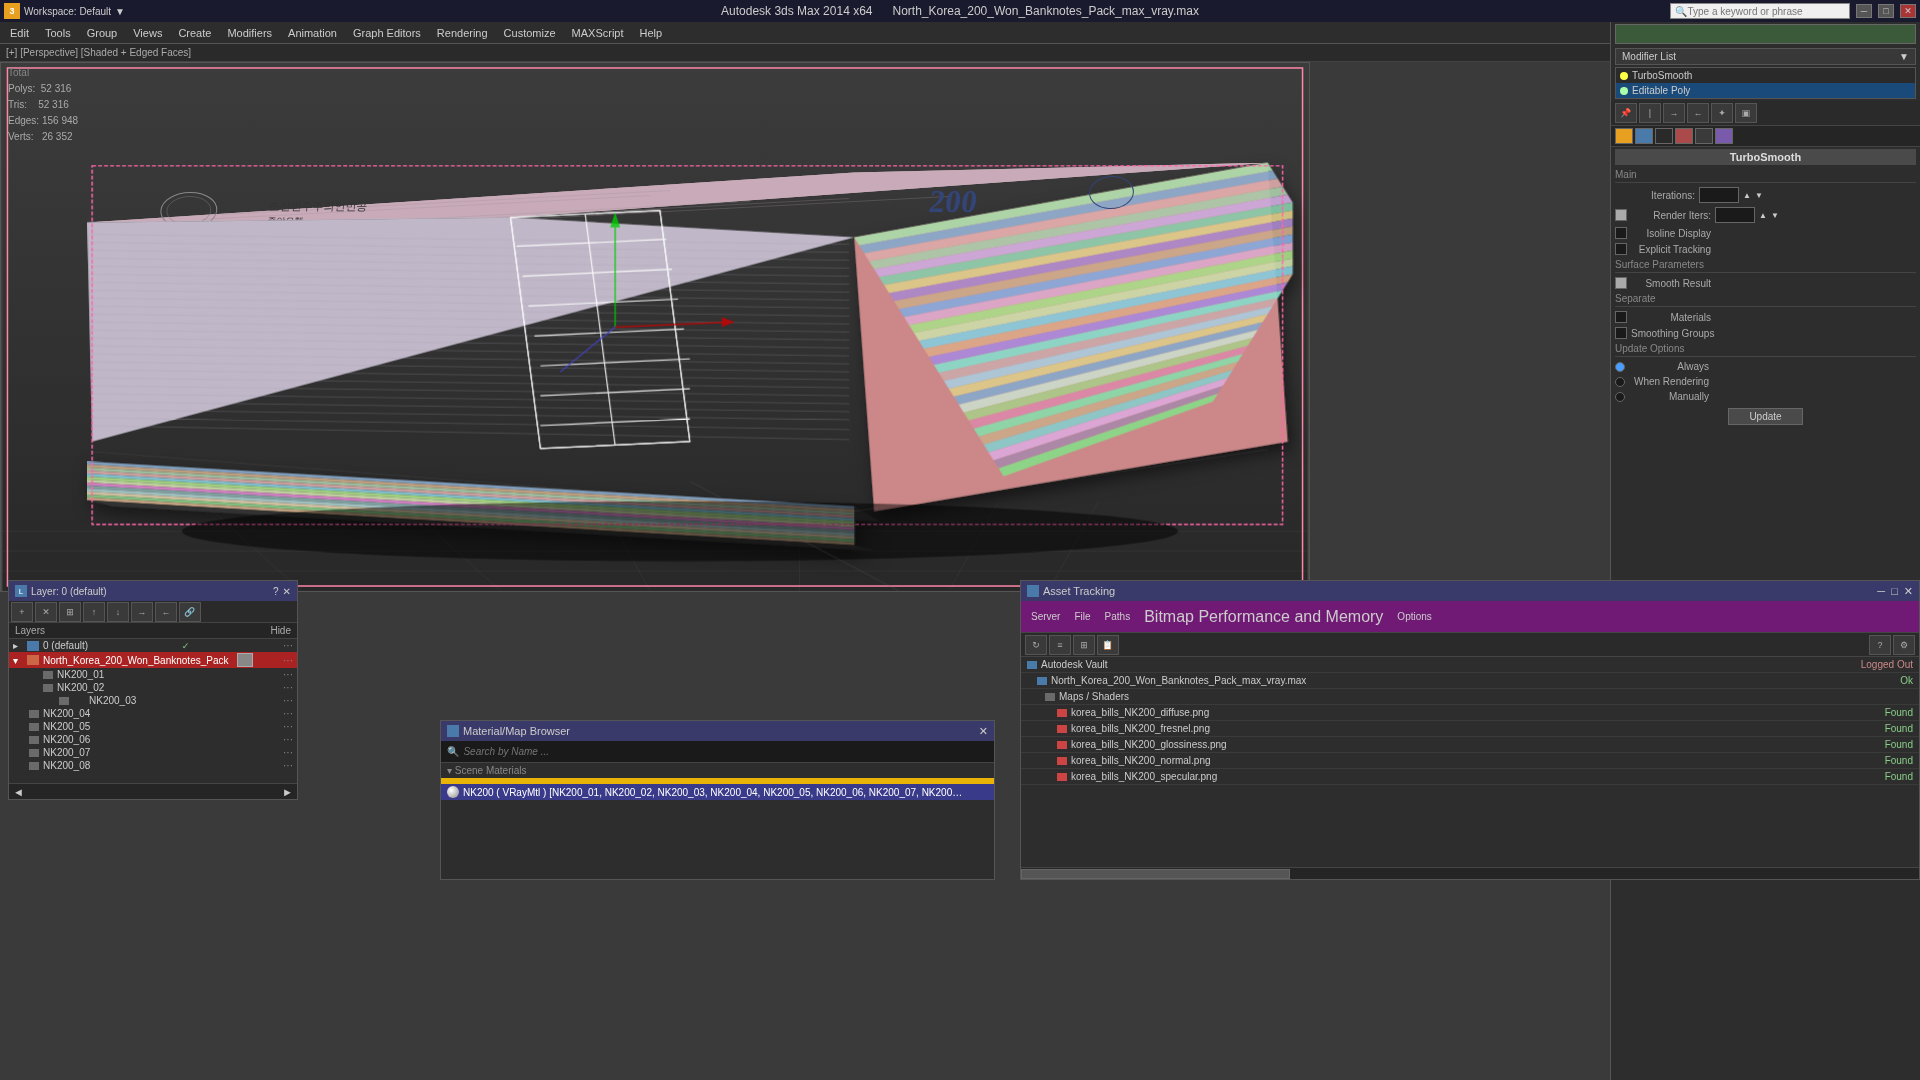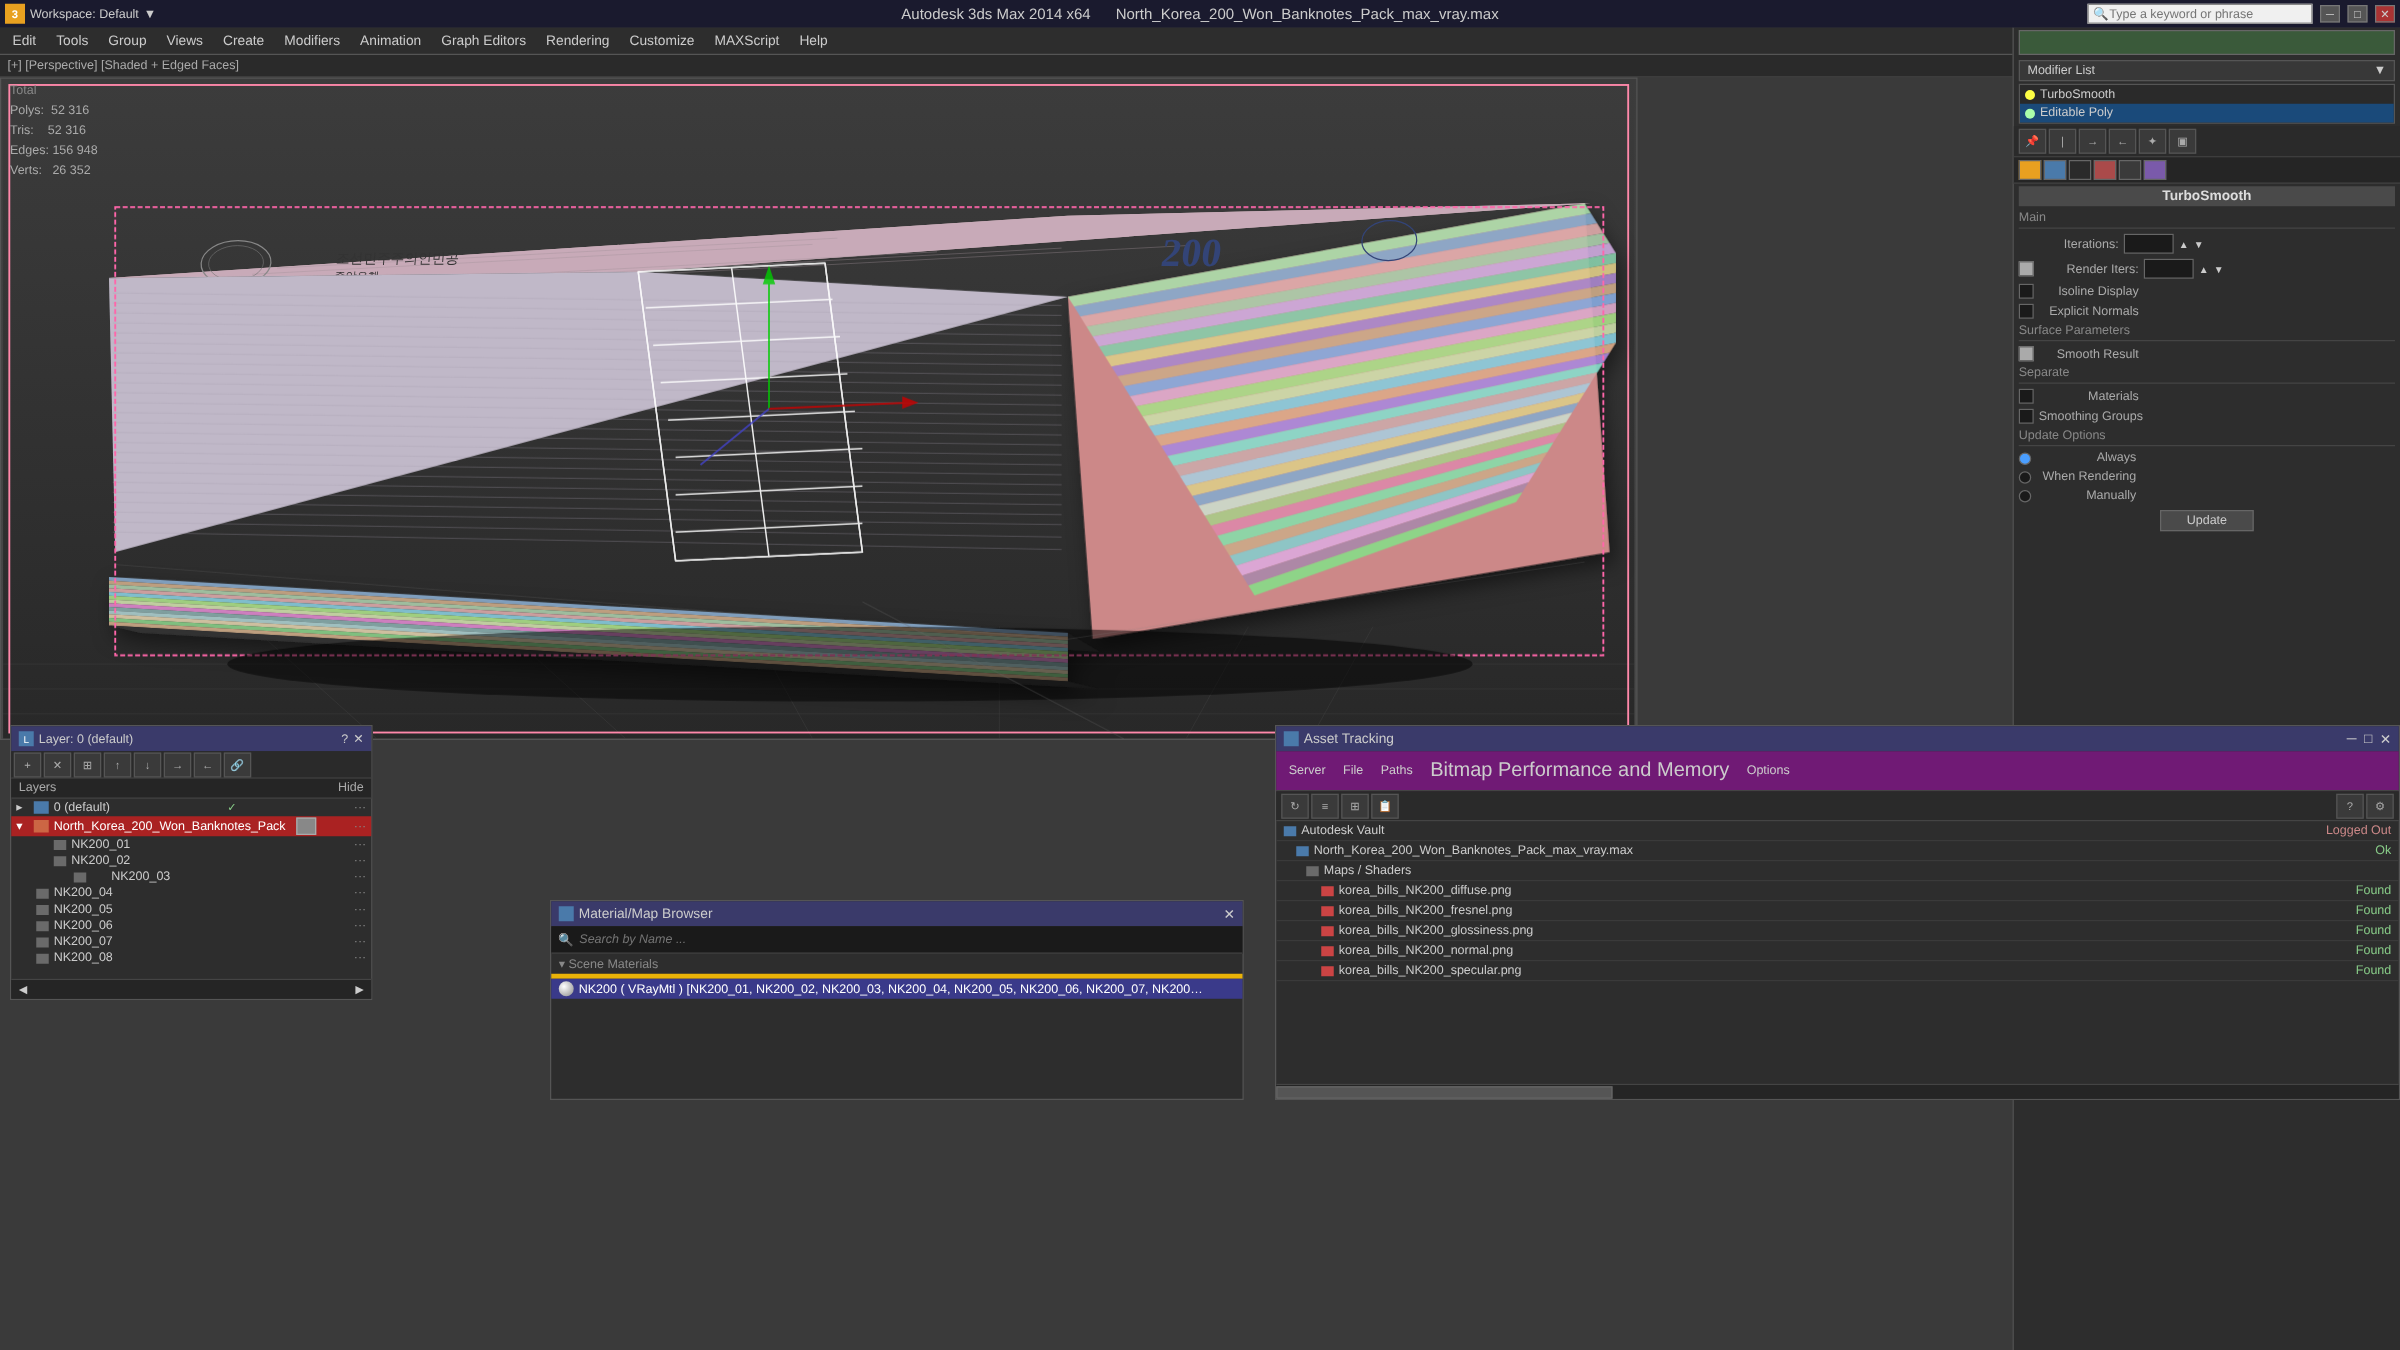--- a/index.html
+++ b/index.html
@@ -389,21 +389,21 @@
       outline: none;
       color: #888;
       font-size: 10px;
       font-style: italic;
       width: 200px;
     }
     .mat-section {
       padding: 2px 6px;
       font-size: 10px;
       color: #888888;
-      border-bottom: 4px solid #eab308;
+      border-bottom: 6px solid #eab308;
     }
     .mat-item {
       display: flex;
       align-items: center;
       padding: 2px 6px;
       gap: 4px;
       font-size: 10px;
     }
     .mat-ball {
       width: 12px;
@@ -828,21 +828,21 @@
       <span style="cursor:pointer;font-size:8px;">▼</span>
     </div>
 
     <div class="ts-row">
       <div class="ts-checkbox"></div>
       <label>Isoline Display</label>
     </div>
 
     <div class="ts-row">
       <div class="ts-checkbox"></div>
-      <label>Explicit Normals</label>
+      <label>Explicit Tracking</label>
     </div>
 
     <div class="ts-section">Surface Parameters</div>
 
     <div class="ts-row">
       <div class="ts-checkbox checked"></div>
       <label>Smooth Result</label>
     </div>
 
     <div class="ts-section">Separate</div>

